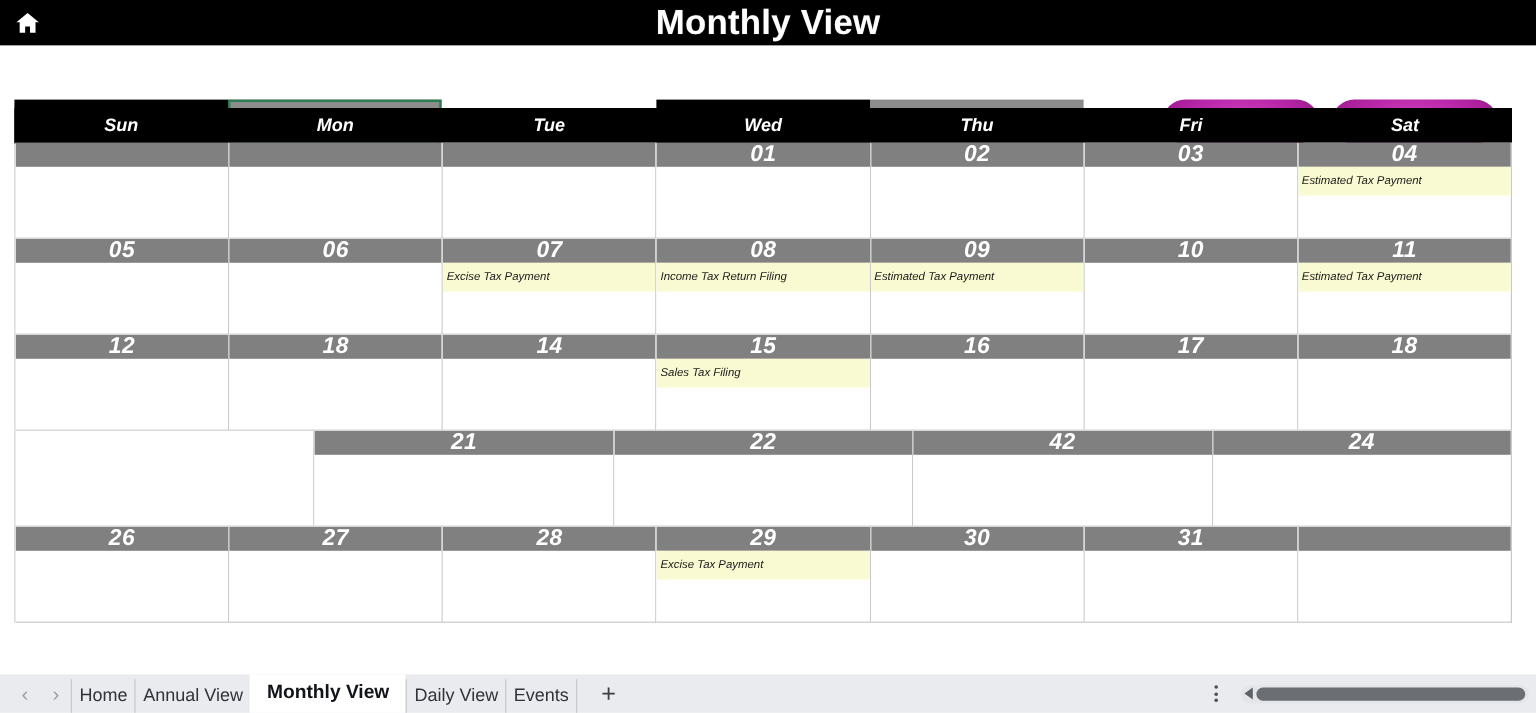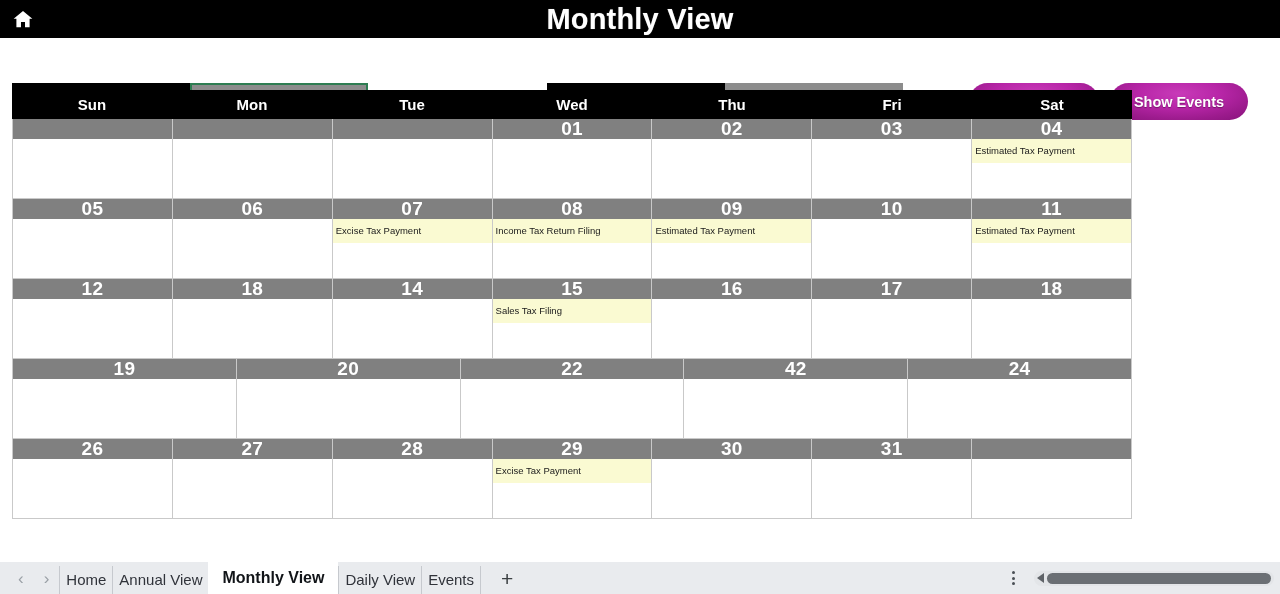--- a/index.html
+++ b/index.html
@@ -127,21 +127,22 @@
       radial-gradient(ellipse 70% 90% at 50% 28%, #c83bb8 0%, #b826a8 42%, #9c1b8d 78%, #8d1580 100%);
     text-shadow: 0 1px 1px rgba(0,0,0,.35);
   }
   #add-new-button { left: 969px; width: 130px; }
   #show-events-button { left: 1110px; width: 138px; }
 
   
   .calendar {
     position: absolute;
     left: 12px; top: 90px;
-    width: 1120px;
+    width: 1248px;
+    font-style: italic;
   }
   .dow-row {
     display: flex;
     height: 29px;
     background: #000000;
   }
   .dow {
     flex: 1 1 0;
     color: #ffffff;
     font-weight: bold;
@@ -439,25 +440,24 @@
           <div class="daynum">17</div>
           <div class="daybody"></div>
         </div>
         <div class="daycell">
           <div class="daynum">18</div>
           <div class="daybody"></div>
         </div>
       </div>
       <div class="week">
         <div class="daycell">
-          <div class="daynum">19</div>
-          <div class="daybody"></div>
-        </div>
-        <div class="daycell">
-          <div class="daynum">20</div>
+          <div class="daybody"></div>
+        </div>
+        <div class="daycell">
+          <div class="daynum">21</div>
           <div class="daybody"></div>
         </div>
         <div class="daycell">
           <div class="daynum">22</div>
           <div class="daybody"></div>
         </div>
         <div class="daycell">
           <div class="daynum">42</div>
           <div class="daybody"></div>
         </div>

